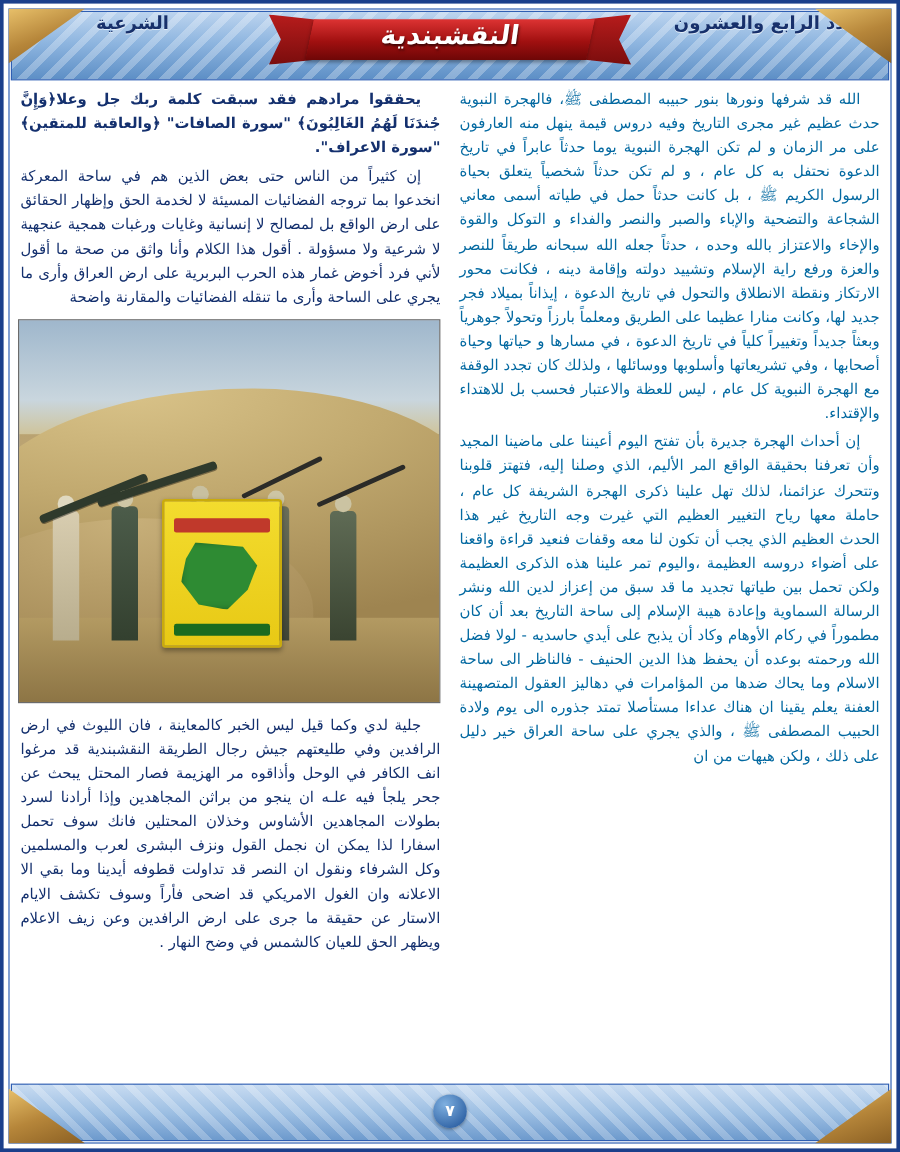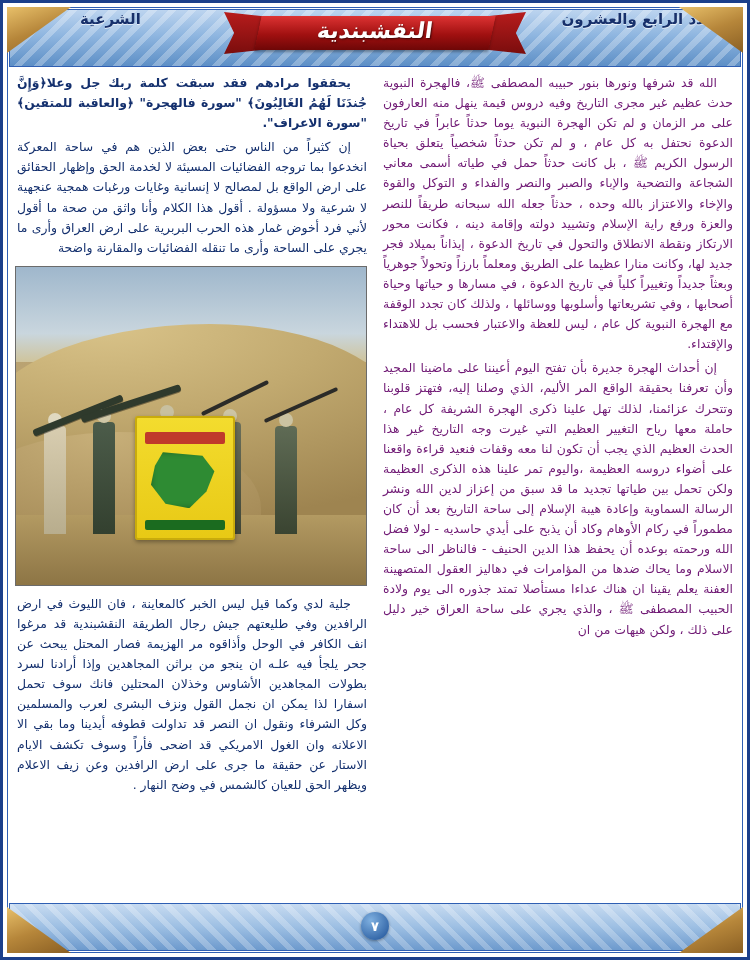--- a/index.html
+++ b/index.html
@@ -87,21 +87,21 @@
     flex:1 1 0;
     font-size:12.4px;
     line-height:1.62;
     color:#0f1d4a;
     text-align:justify;
   }
   .col.right{direction:rtl;}
   .col p{margin:0 0 4px 0;}
   .col p.indent{text-indent:16px;}
   .q{color:#0a1f6b;font-weight:bold;}
-  .right-col p{color:#701a75;}
+  .right-col p{color:#0369a1;}
   .left-col p{color:#14306e;}
 
   
   .photo{
     width:100%;height:318px;margin:8px 0 8px 0;
     border:1px solid #6b6b6b;
     position:relative;overflow:hidden;
     background:linear-gradient(180deg,#8fa6bd 0%,#b9a271 28%,#c3ab79 60%,#a98f5e 100%);
   }
   .sky{
@@ -201,21 +201,21 @@
   <div class="corner tr"></div>
 
   <div class="content">
 
     <div class="col right right-col">
       <p class="indent">الله قد شرفها ونورها بنور حبيبه المصطفى ﷺ، فالهجرة النبوية حدث عظيم غير مجرى التاريخ وفيه دروس قيمة ينهل منه العارفون على مر الزمان و لم تكن الهجرة النبوية يوما حدثاً عابراً في تاريخ الدعوة نحتفل به كل عام ، و لم تكن حدثاً شخصياً يتعلق بحياة الرسول الكريم ﷺ ، بل كانت حدثاً حمل في طياته أسمى معاني الشجاعة والتضحية والإباء والصبر والنصر والفداء و التوكل والقوة والإخاء والاعتزاز بالله وحده ، حدثاً جعله الله سبحانه طريقاً للنصر والعزة ورفع راية الإسلام وتشييد دولته وإقامة دينه ، فكانت محور الارتكاز ونقطة الانطلاق والتحول في تاريخ الدعوة ، إيذاناً بميلاد فجر جديد لها، وكانت منارا عظيما على الطريق ومعلماً بارزاً وتحولاً جوهرياً وبعثاً جديداً وتغييراً كلياً في تاريخ الدعوة ، في مسارها و حياتها وحياة أصحابها ، وفي تشريعاتها وأسلوبها ووسائلها ، ولذلك كان تجدد الوقفة مع الهجرة النبوية كل عام ، ليس للعظة والاعتبار فحسب بل للاهتداء والإقتداء.</p>
       <p class="indent">إن أحداث الهجرة جديرة بأن تفتح اليوم أعيننا على ماضينا المجيد وأن تعرفنا بحقيقة الواقع المر الأليم، الذي وصلنا إليه، فتهتز قلوبنا وتتحرك عزائمنا، لذلك تهل علينا ذكرى الهجرة الشريفة كل عام ، حاملة معها رياح التغيير العظيم التي غيرت وجه التاريخ غير هذا الحدث العظيم الذي يجب أن تكون لنا معه وقفات فنعيد قراءة واقعنا على أضواء دروسه العظيمة ،والیوم تمر علينا هذه الذكرى العظيمة ولكن تحمل بين طياتها تجديد ما قد سبق من إعزاز لدين الله ونشر الرسالة السماوية وإعادة هيبة الإسلام إلى ساحة التاريخ بعد أن كان مطموراً في ركام الأوهام وكاد أن يذبح على أيدي حاسديه - لولا فضل الله ورحمته بوعده أن يحفظ هذا الدين الحنيف - فالناظر الى ساحة الاسلام وما يحاك ضدها من المؤامرات في دهاليز العقول المتصهينة العفنة يعلم يقينا ان هناك عداءا مستأصلا تمتد جذوره الى يوم ولادة الحبيب المصطفى ﷺ ، والذي يجري على ساحة العراق خير دليل على ذلك ، ولكن  هيهات من ان</p>
     </div>
 
     <div class="col right left-col">
-      <p class="indent q">يحققوا مرادهم فقد سبقت كلمة ربك جل وعلا﴿وَإِنَّ جُندَنَا لَهُمُ الغَالِبُونَ﴾ "سورة فالهجرة" ﴿والعاقبة للمتقين﴾ "سورة الاعراف".</p>
+      <p class="indent q">يحققوا مرادهم فقد سبقت كلمة ربك جل وعلا﴿وَإِنَّ جُندَنَا لَهُمُ الغَالِبُونَ﴾ "سورة الصافات" ﴿والعاقبة للمتقين﴾ "سورة الاعراف".</p>
       <p class="indent">إن كثيراً من الناس حتى بعض الذين هم في ساحة المعركة انخدعوا بما تروجه الفضائيات المسيئة لا لخدمة الحق وإظهار الحقائق على ارض الواقع بل لمصالح لا إنسانية وغايات ورغبات همجية عنجهية لا شرعية ولا مسؤولة .  أقول هذا الكلام وأنا واثق من صحة ما أقول لأني فرد أخوض غمار هذه الحرب البربرية على ارض العراق وأرى ما يجري على الساحة وأرى ما تنقله الفضائيات والمقارنة واضحة</p>
 
       <div class="photo">
         <div class="sky"></div>
         <div class="dune"></div>
         <div class="dune2"></div>
         <div class="ground"></div>
 
         <div class="fig" style="left:8%;width:22px;height:108px;background:linear-gradient(180deg,#d8cdb0,#b8ad8d);">
           <div class="head" style="background:#e0d9c0;"></div>

